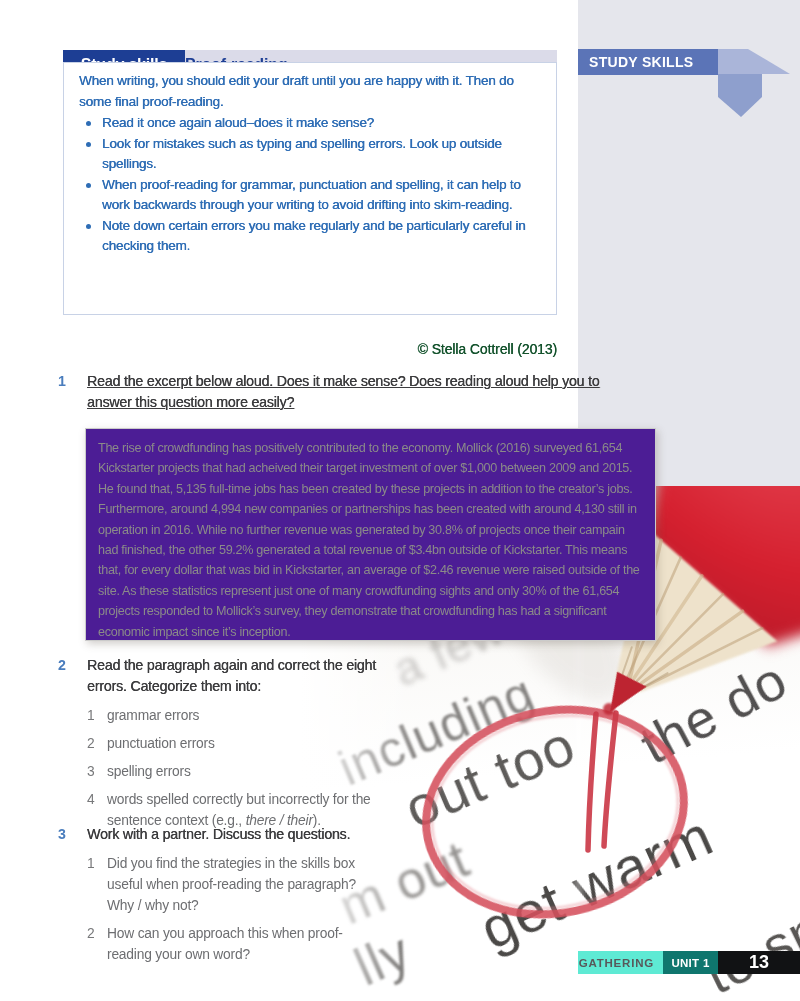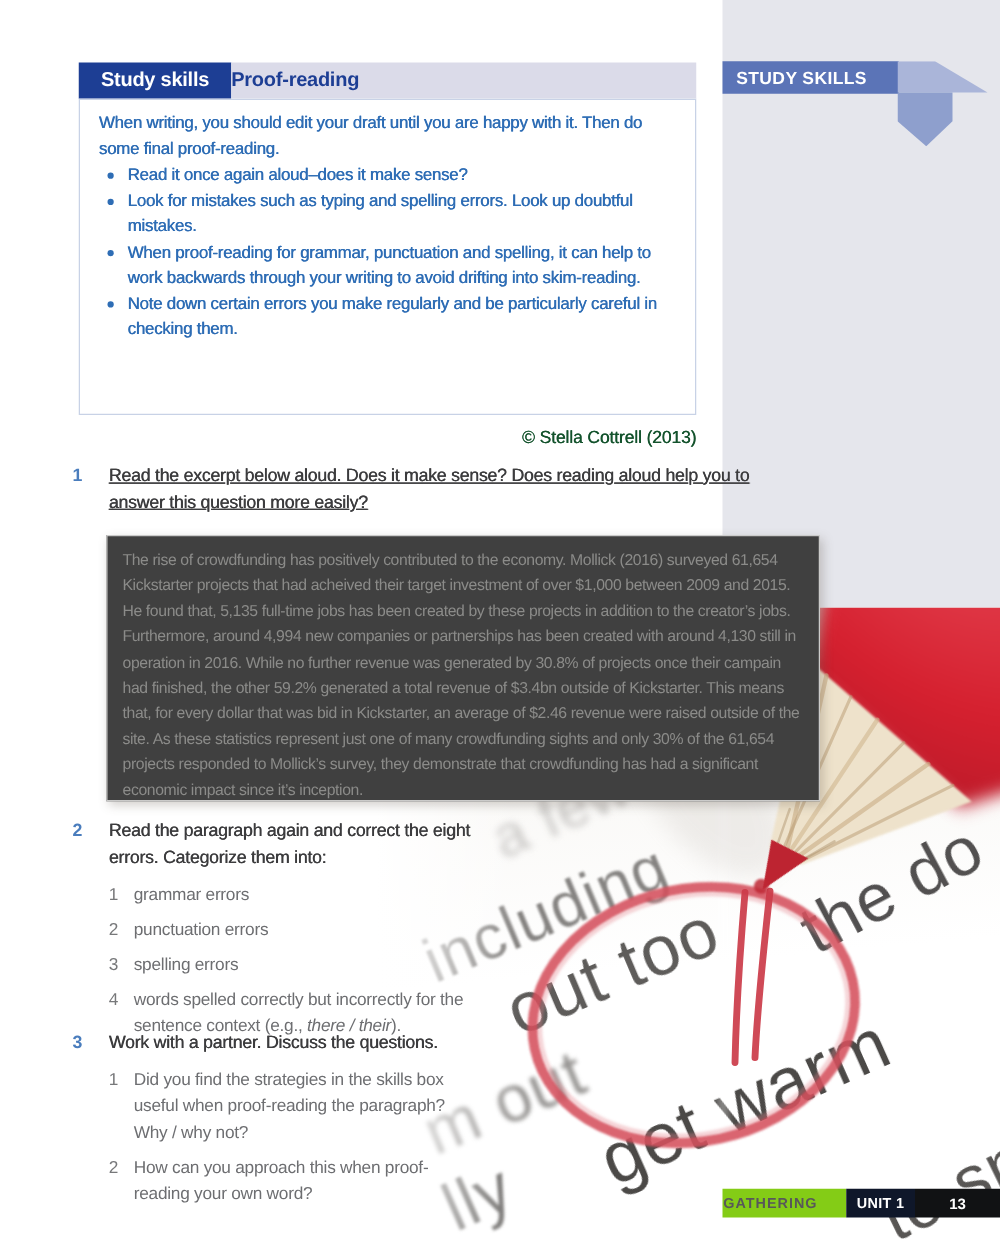--- a/index.html
+++ b/index.html
@@ -13,21 +13,21 @@
           letter-spacing:.3px;box-sizing:border-box;z-index:2;}
   .ribbon{position:absolute;left:718px;top:49px;z-index:2;}
 
   
   .hdr{position:absolute;left:63px;top:50px;width:494px;height:29px;display:flex;z-index:2;}
   .hdr-tab{width:122px;background:#1d3e94;color:#fff;display:flex;align-items:center;
            justify-content:center;font-size:16px;font-weight:bold;letter-spacing:-.2px;}
   .hdr-title{flex:1;background:#dbdbe9;color:#1d3e94;display:flex;align-items:center;
              font-size:16px;font-weight:bold;letter-spacing:-.2px;}
 
-  .skills-box{position:absolute;left:63px;top:79px;width:494px;height:253px;background:#fff;
+  .skills-box{position:absolute;left:63px;top:62px;width:494px;height:253px;background:#fff;
               border:1px solid #c8d2e6;box-sizing:border-box;padding:8px 15px 0 15px;
               color:#2e6db5;font-size:13.5px;line-height:20.5px;letter-spacing:-.2px;z-index:2;}
   .sb-semibold{text-shadow:.35px 0 currentColor;}
   .skills-box ul{list-style:none;margin:1px 0 0 0;padding:0;}
   .skills-box li{position:relative;padding-left:23px;}
   .skills-box li::before{content:"";position:absolute;left:7px;top:8px;width:5px;height:5px;
                          border-radius:50%;background:#2e6db5;}
 
   .attribution{position:absolute;left:63px;top:341px;width:494px;text-align:right;color:#14532d;
                font-size:14px;letter-spacing:-.1px;text-shadow:.3px 0 currentColor;z-index:2;}
@@ -42,21 +42,21 @@
   #ex3{top:824px;} #ex3 .ex-body{width:300px;}
   .sub{margin-top:8px;text-shadow:none;font-weight:normal;}
   .sub-item{display:flex;margin-bottom:7px;color:#6d6e71;font-size:13.8px;line-height:21px;
             letter-spacing:-.2px;}
   .sub-num{width:20px;flex:none;color:#77787a;}
   .sub-text{width:272px;}
   .sub-text i{font-style:italic;}
 
   
   .excerpt{position:absolute;left:85px;top:428px;width:571px;height:213px;box-sizing:border-box;
-           background:#404040;border:1px solid #cbcbca;box-shadow:2px 3px 8px rgba(90,80,70,.28);
+           background:#4c1d95;border:1px solid #cbcbca;box-shadow:2px 3px 8px rgba(90,80,70,.28);
            padding:9px 12px;color:#8b8b89;font-size:12.6px;line-height:20.4px;
            letter-spacing:-.3px;z-index:3;}
 
   
   .photo{position:absolute;left:300px;top:486px;width:500px;height:515px;overflow:hidden;z-index:1;
          background:linear-gradient(175deg,#dcdad9 0%,#efedeb 12%,#faf9f7 30%,#ffffff 55%);}
   .photo::after{content:"";position:absolute;inset:0;pointer-events:none;
          background:linear-gradient(90deg,#fff 0,rgba(255,255,255,.65) 40px,rgba(255,255,255,0) 115px);}
   .pw{position:absolute;white-space:nowrap;transform-origin:0 0;letter-spacing:1px;}
   .pw1{left:305px;top:45px;font-size:52px;color:#a7a5a3;transform:rotate(-25deg);filter:blur(1.5px);}
@@ -66,25 +66,25 @@
   .pw5{left:95px;top:295px;font-size:56px;color:#5e5c5a;transform:rotate(-23deg);filter:blur(.5px);}
   .pw6{left:30px;top:395px;font-size:52px;color:#949290;transform:rotate(-23deg);filter:blur(1.8px);}
   .pw7{left:45px;top:455px;font-size:54px;color:#6e6c6a;transform:rotate(-24deg);filter:blur(1.2px);}
   .pw8{left:170px;top:415px;font-size:58px;color:#4b4947;transform:rotate(-24deg);filter:blur(.3px);}
   .pw9{left:395px;top:464px;font-size:54px;color:#585654;transform:rotate(-26deg);filter:blur(.6px);}
   .photo-svg{position:absolute;left:0;top:0;width:500px;height:515px;}
 
   
   .footer{position:absolute;left:578px;top:951px;width:222px;height:23px;display:flex;
           font-weight:bold;z-index:6;}
-  .f-section{flex:1;background:#84cc16;color:#58585a;font-size:11.5px;letter-spacing:.8px;
-             display:flex;align-items:center;justify-content:flex-end;padding-right:23px;}
-  .f-unit{width:55px;background:#0f172a;color:#fff;font-size:11.5px;letter-spacing:.3px;
+  .f-section{flex:1;background:#5eead4;color:#58585a;font-size:11.5px;letter-spacing:.8px;
+             display:flex;align-items:center;justify-content:flex-end;padding-right:9px;}
+  .f-unit{width:55px;background:#0f766e;color:#fff;font-size:11.5px;letter-spacing:.3px;
           display:flex;align-items:center;justify-content:center;}
-  .f-page{width:68px;background:#111214;color:#fff;font-size:12px;
+  .f-page{width:82px;background:#111214;color:#fff;font-size:18px;
           display:flex;align-items:center;justify-content:center;}
 </style>
 </head>
 <body>
 
 <div class="page">
 
   <div class="sidebar"></div>
   <div class="ss-tab">
     <span>STUDY SKILLS</span>
@@ -100,21 +100,21 @@
     </div>
     <div class="hdr-title">
       <span>Proof-reading</span>
     </div>
   </div>
 
   <div class="skills-box">
     <div class="sb-semibold">When writing, you should edit your draft until you are happy with it. Then do some final proof-reading.</div>
     <ul>
       <li class="sb-semibold">Read it once again aloud–does it make sense?</li>
-      <li class="sb-semibold">Look for mistakes such as typing and spelling errors. Look up doubtful mistakes.</li>
+      <li class="sb-semibold">Look for mistakes such as typing and spelling errors. Look up outside spellings.</li>
       <li class="sb-semibold">When proof-reading for grammar, punctuation and spelling, it can help to work backwards through your writing to avoid drifting into skim-reading.</li>
       <li class="sb-semibold">Note down certain errors you make regularly and be particularly careful in checking them.</li>
     </ul>
   </div>
 
   <div class="attribution">© Stella Cottrell (2013)</div>
 
   <div class="exercise" id="ex1">
     <div class="ex-num">1</div>
     <div class="ex-body">Read the excerpt below aloud. Does it make sense? Does reading aloud help you to answer this question more easily?</div>

